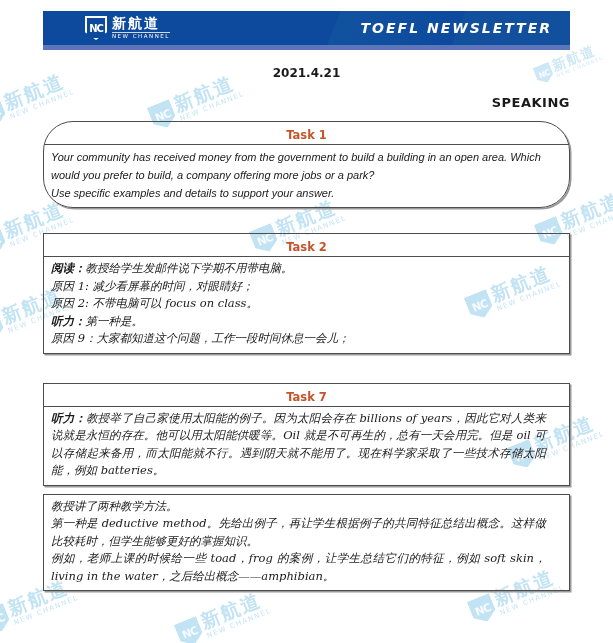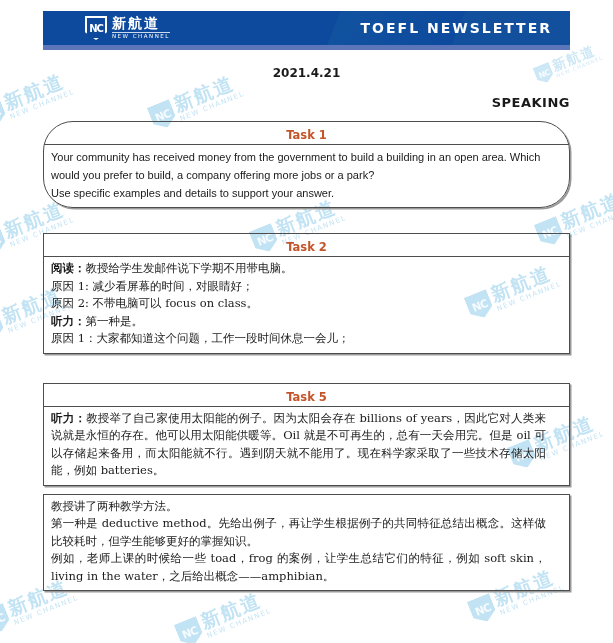--- a/index.html
+++ b/index.html
@@ -28,21 +28,21 @@
     width:22px; height:24px;
     background:#0d4a9e;
     border:2px solid #ffffff;
     clip-path:polygon(0 0,100% 0,100% 68%,50% 100%,0 68%);
     display:flex; align-items:center; justify-content:center;
     color:#ffffff; font-weight:bold; font-size:10px; letter-spacing:-1px;
   }
   .brand-text { display:flex; flex-direction:column; line-height:1; }
   .brand-cn { color:#fff; font-weight:bold; font-size:14px; letter-spacing:2px; }
   .brand-en { color:#fff; font-size:5.5px; letter-spacing:1.5px; border-top:1px solid rgba(255,255,255,.8); margin-top:2px; padding-top:1px; }
-  .header-title { color:#ffffff; font-weight:bold; font-size:14px; letter-spacing:2px; }
+  .header-title { color:#ffffff; font-weight:bold; font-size:14px; letter-spacing:2px;font-style:italic; }
 
   
   .date-line { text-align:center; font-weight:bold; font-size:12px; margin-top:16px; }
   .section-title { text-align:right; font-weight:bold; font-size:13px; margin-top:15px; letter-spacing:.5px; }
 
   
   .tasks { margin-top:11px; }
   .task-box {
     border:1px solid #4d4d4d;
     box-shadow:1.5px 1.5px 0 #9a9a9a;
@@ -50,21 +50,21 @@
   }
   .tb-gap1 { margin-bottom:25px;border-radius:30px; }
   .tb-gap2 { margin-bottom:29px; }
   .tb-gap3 { margin-bottom:8px; }
   .task-header {
     border-bottom:1px solid #4d4d4d;
     text-align:center;
     padding:2px 0 1px 0;
   }
   .task-label { color:#c4552a; font-weight:bold; font-size:11.5px; }
-  .task-body { padding:3px 23px 5px 7px; font-size:11.5px; line-height:17.5px; }
+  .task-body { padding:3px 23px 5px 7px; font-size:11.5px; line-height:17.5px;font-style:italic; }
   .task-body p { margin:0; }
   .cn { text-align:justify; font-family:"DejaVu Serif","Liberation Serif",serif; }
   .en-body { font-family:"Liberation Sans","DejaVu Sans",sans-serif; font-size:11px; line-height:18px; }
   .lead { font-weight:bold; }
 
   
   .wm {
     position:absolute; z-index:0;
     display:flex; align-items:center; gap:3px;
     transform:rotate(-22deg);
@@ -205,27 +205,27 @@
 
     <div class="task-box tb-gap2">
       <div class="task-header">
         <span class="task-label">Task 2</span>
       </div>
       <div class="task-body">
         <p class="cn"><strong class="lead">阅读：</strong><span>教授给学生发邮件说下学期不用带电脑。</span></p>
         <p class="cn"><span>原因 1: 减少看屏幕的时间，对眼睛好；</span></p>
         <p class="cn"><span>原因 2: 不带电脑可以 focus on class。</span></p>
         <p class="cn"><strong class="lead">听力：</strong><span>第一种是。</span></p>
-        <p class="cn"><span>原因 1：大家都知道这个问题，工作一段时间休息一会儿；</span></p>
+        <p class="cn"><span>原因 9：大家都知道这个问题，工作一段时间休息一会儿；</span></p>
       </div>
     </div>
 
     <div class="task-box tb-gap3">
       <div class="task-header">
-        <span class="task-label">Task 5</span>
+        <span class="task-label">Task 7</span>
       </div>
       <div class="task-body">
         <p class="cn"><strong class="lead">听力：</strong><span>教授举了自己家使用太阳能的例子。因为太阳会存在 billions of years，因此它对人类来说就是永恒的存在。他可以用太阳能供暖等。Oil 就是不可再生的，总有一天会用完。但是 oil 可以存储起来备用，而太阳能就不行。遇到阴天就不能用了。现在科学家采取了一些技术存储太阳能，例如 batteries。</span></p>
       </div>
     </div>
 
     <div class="task-box">
       <div class="task-body">
         <p class="cn"><span>教授讲了两种教学方法。</span></p>
         <p class="cn"><span>第一种是 deductive method。先给出例子，再让学生根据例子的共同特征总结出概念。这样做比较耗时，但学生能够更好的掌握知识。</span></p>

